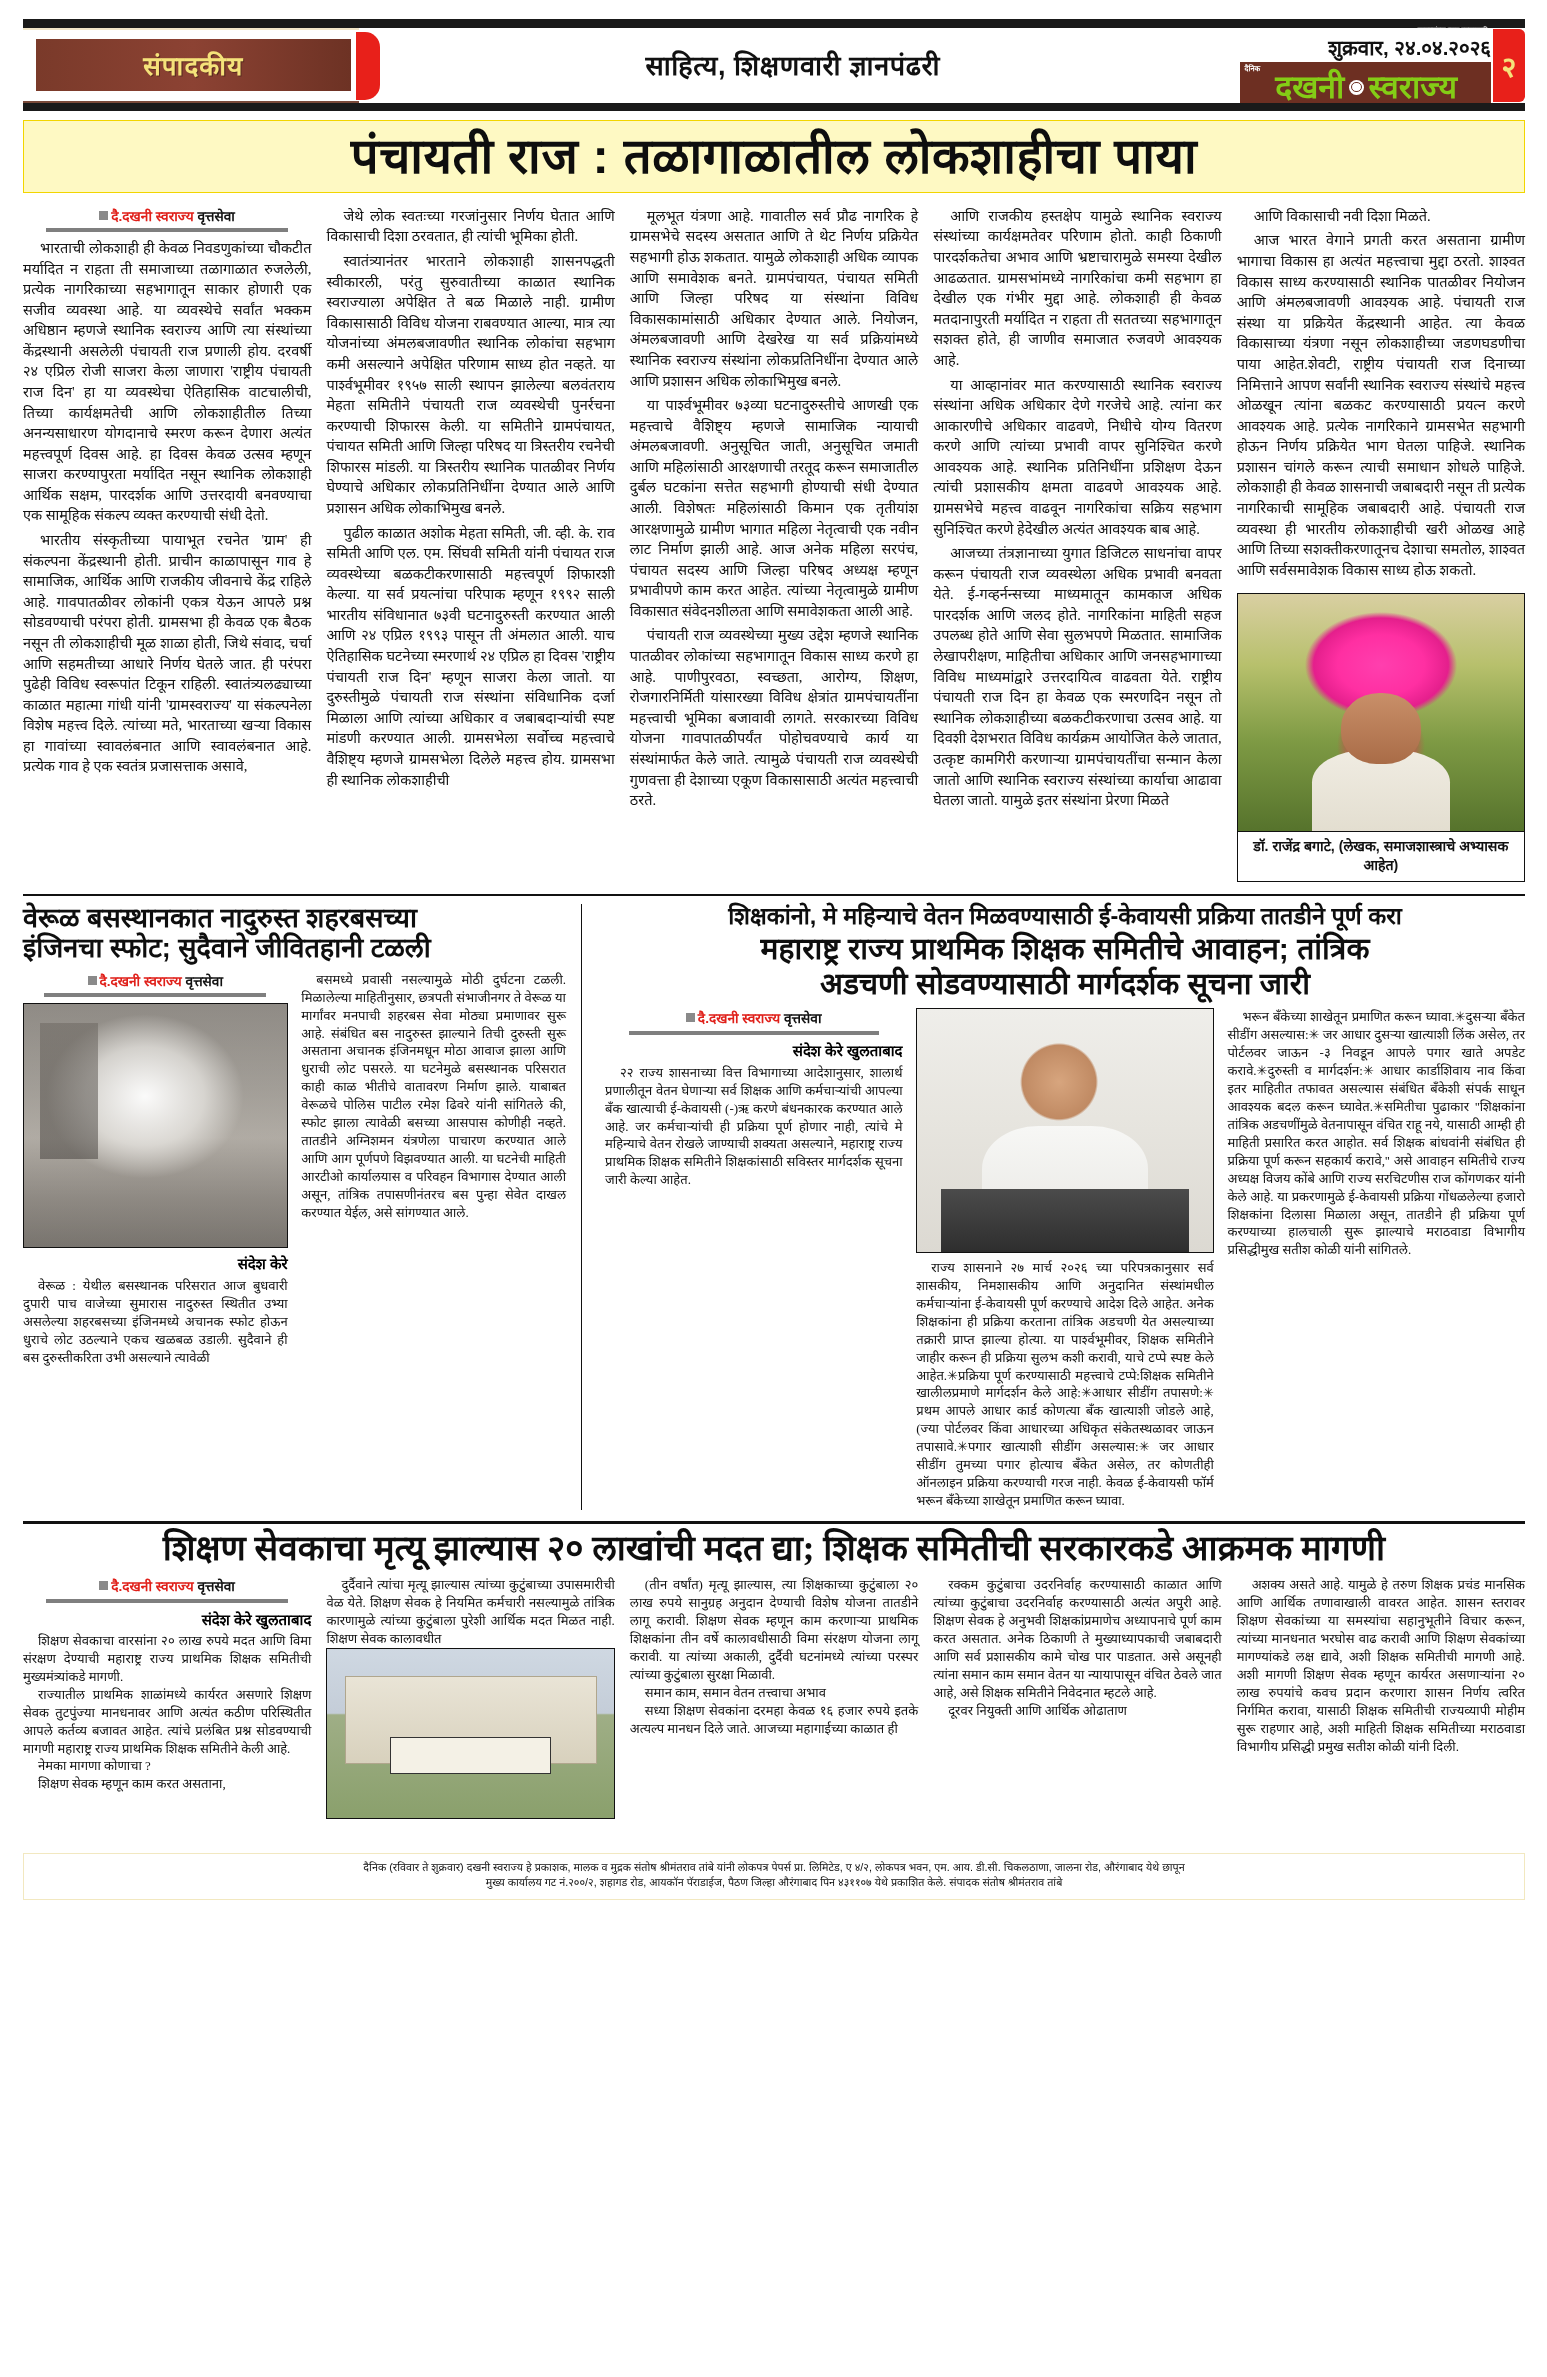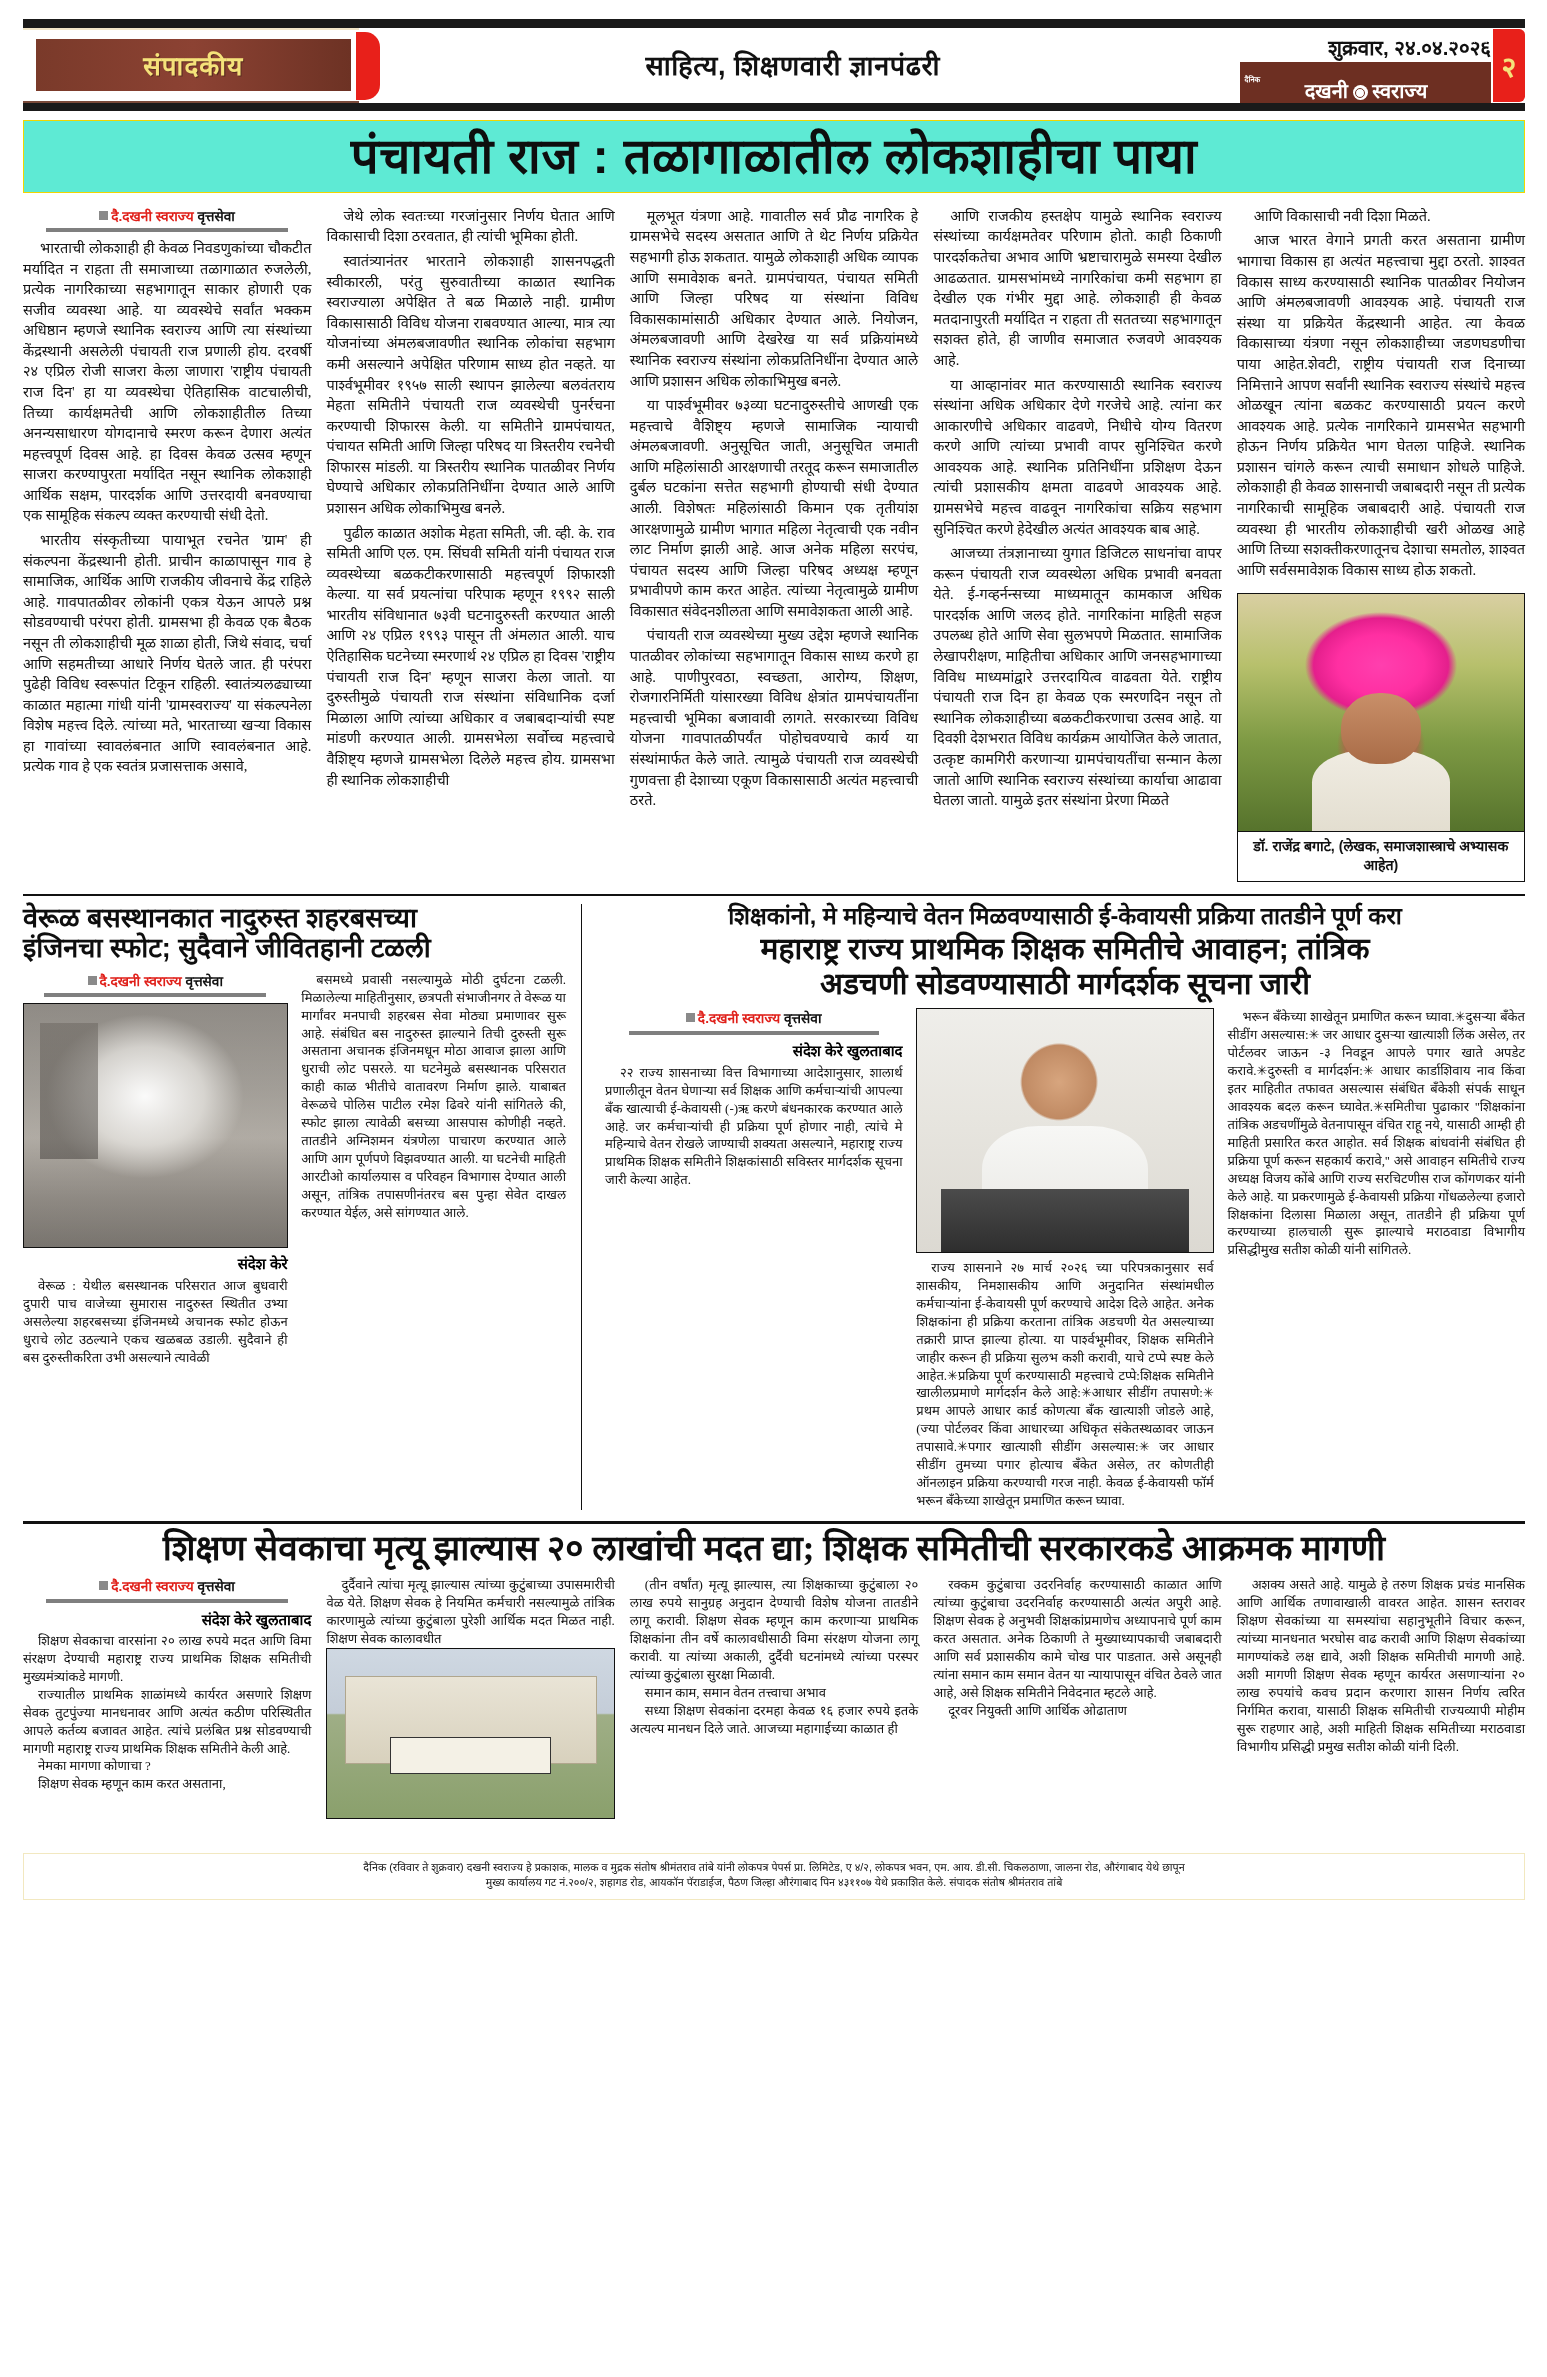--- a/index.html
+++ b/index.html
@@ -121,24 +121,24 @@
     font-size: 6.8px;
   }
   .logo-main {
     display: flex;
     align-items: center;
     gap: 4.6px;
     justify-content: center;
     margin-top: -1.1px;
   }
   .logo-word {
-    color: #ffffff;
-    font-family: Liberation Mono, monospace;
-    font-weight: bold;
-    font-size: 20px;
+    color: #84cc16;
+    font-family: Liberation Serif, serif;
+    font-weight: bold;
+    font-size: 32px;
     line-height: 0.95;
     letter-spacing: 0px;
   }
   .logo-globe {
     width: 15px; height: 15px;
     border-radius: 50%;
     background: #fff;
     position: relative;
     flex: 0 0 auto;
   }
@@ -162,21 +162,21 @@
   }
   .rule-bottom {
     height: 8px;
     background: #1a1a1a;
     width: 100%;
   }
 
   
   .headline-banner {
     margin-top: 9px;
-    background: #5eead4;
+    background: #fef9c3;
     border: 1.7px solid #f2d500;
     height: 73px;
     display: flex;
     align-items: center;
     justify-content: center;
   }
   .headline-banner h1 {
     font-family: "Liberation Sans", sans-serif;
     font-weight: bold;
     font-size: 49px;

